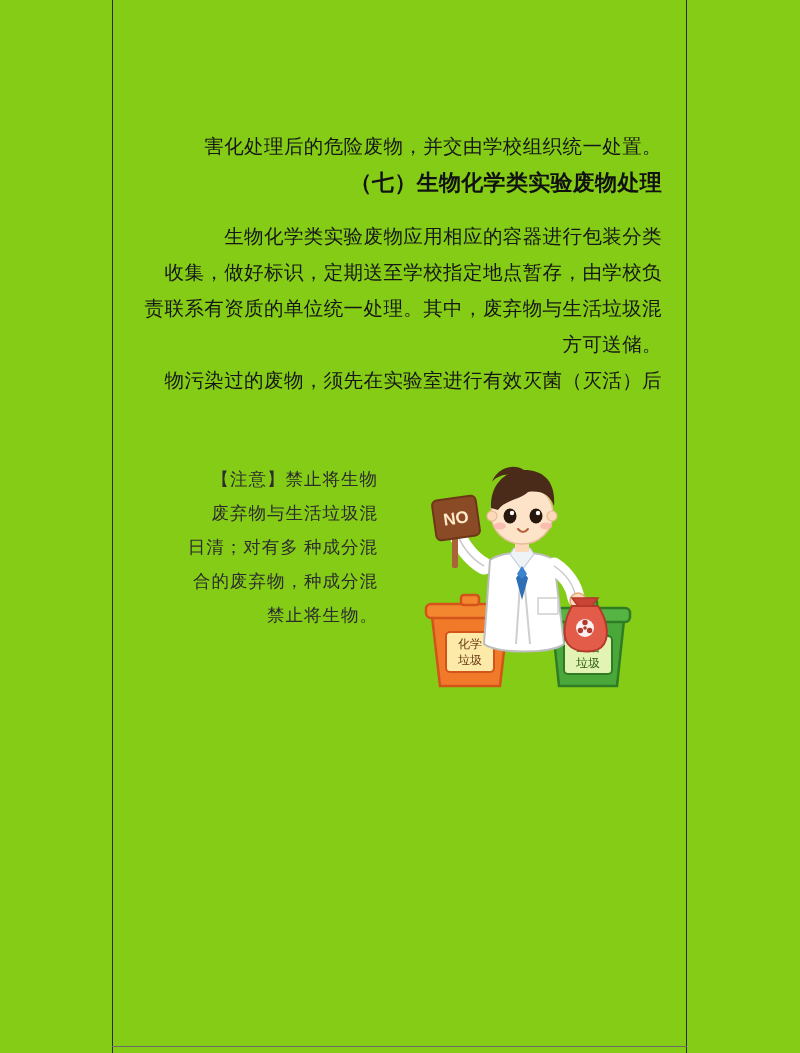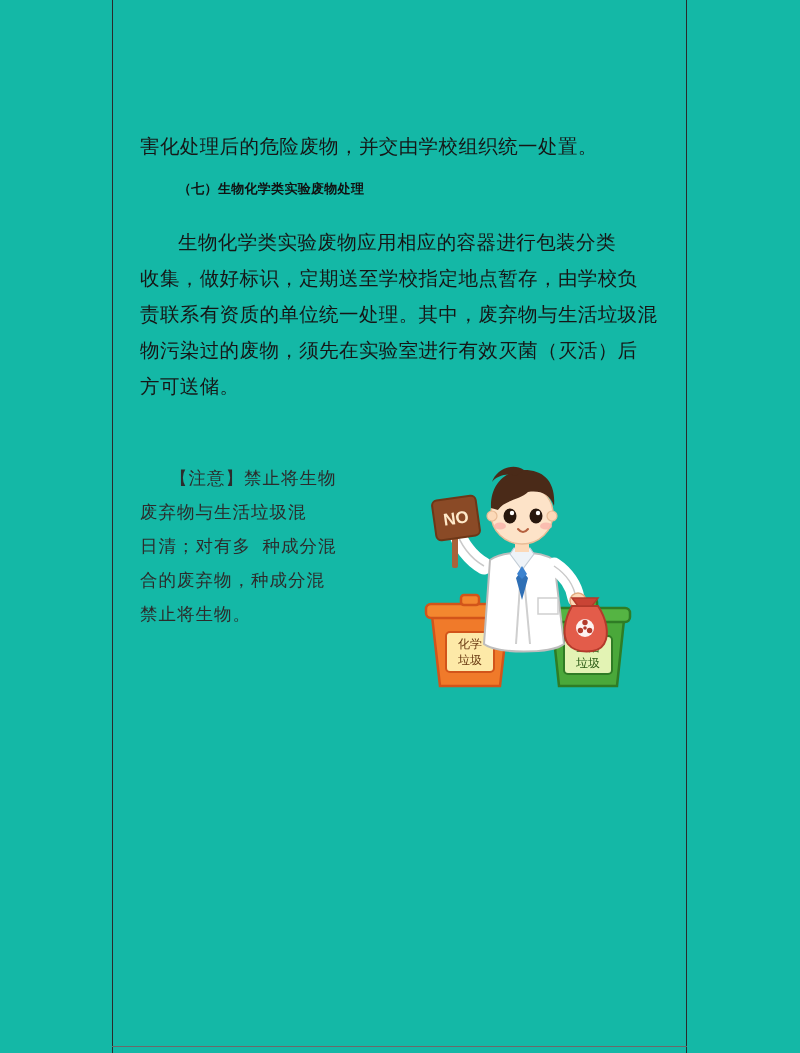--- a/index.html
+++ b/index.html
@@ -11,21 +11,22 @@
     width: 800px;
     height: 1053px;
     position: relative;
     font-family: "Liberation Sans", sans-serif;
     overflow: hidden;
   }
 
   .page {
     position: absolute;
     inset: 0;
-    background: #14b8a6;
+    background: #84cc16;
+    text-align: right;
   }
 
   
   .rule-left, .rule-right {
     position: absolute;
     top: 0;
     bottom: 0;
     width: 1px;
     background: #2a2a2a;
   }
@@ -55,43 +56,42 @@
     line-height: 36px;
     color: #161616;
     letter-spacing: 0.4px;
     white-space: nowrap;
   }
 
   .para-cont { margin: 0; }
 
   .heading {
     font-family: "Liberation Sans", sans-serif;
-    font-size: 13px;
+    font-size: 22px;
     line-height: 38px;
     font-weight: bold;
     color: #111111;
     letter-spacing: 0.3px;
-    margin-top: 6px;
     text-indent: 38px;
   }
 
   .para {
     margin-top: 16px;
   }
   .para .indent { padding-left: 38px; }
 
   
   .note-wrap {
     position: absolute;
     left: 140px;
     top: 462px;
     width: 238px;
   }
   .note-line {
-    font-family: Liberation Mono, monospace;
+    font-family: Liberation Serif, serif;
     font-size: 17.5px;
     line-height: 34px;
     color: #2c2c2c;
     letter-spacing: 1px;
     white-space: nowrap;
   }
   .note-line.first { text-indent: 30px; }
 
   
   .illus {
@@ -115,22 +115,22 @@
   <div class="content">
 
     <div class="body-line para-cont">害化处理后的危险废物，并交由学校组织统一处置。</div>
 
     <div class="body-line heading">（七）生物化学类实验废物处理</div>
 
     <div class="para">
       <div class="body-line indent">生物化学类实验废物应用相应的容器进行包装分类</div>
       <div class="body-line">收集，做好标识，定期送至学校指定地点暂存，由学校负</div>
       <div class="body-line">责联系有资质的单位统一处理。其中，废弃物与生活垃圾混</div>
+      <div class="body-line">方可送储。</div>
       <div class="body-line">物污染过的废物，须先在实验室进行有效灭菌（灭活）后</div>
-      <div class="body-line">方可送储。</div>
     </div>
 
   </div>
 
   <div class="note-wrap">
     <div class="note-line first">【注意】禁止将生物</div>
     <div class="note-line">废弃物与生活垃圾混</div>
     <div class="note-line">日清；对有多 种成分混</div>
     <div class="note-line">合的废弃物，种成分混</div>
     <div class="note-line">禁止将生物。</div>

